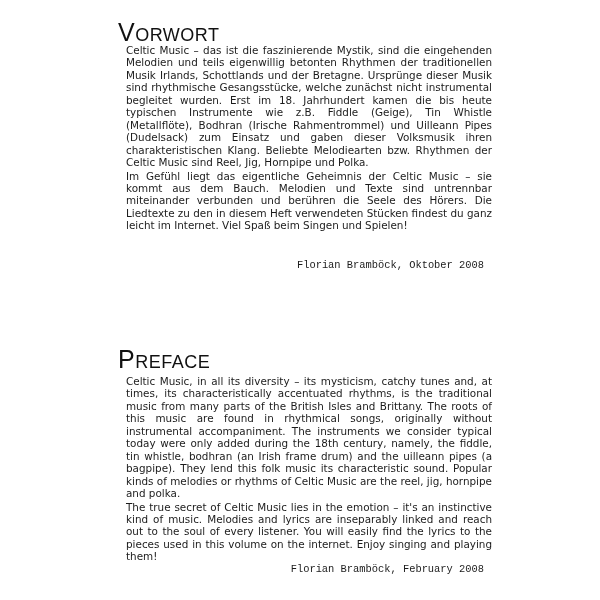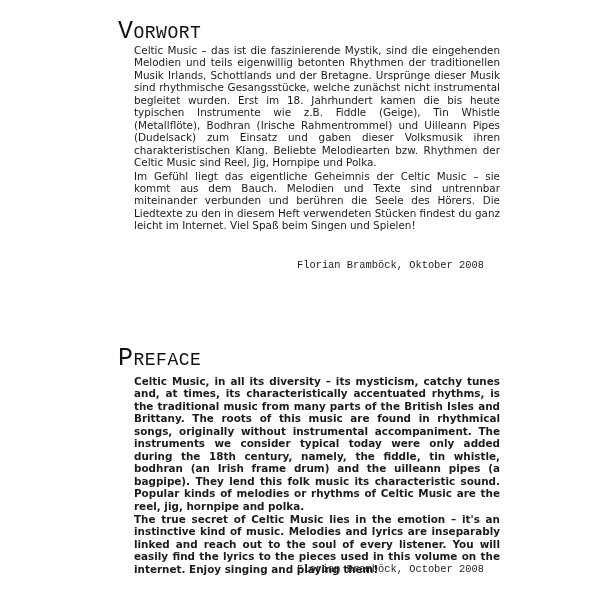--- a/index.html
+++ b/index.html
@@ -17,21 +17,21 @@
   }
   .content {
     position: absolute;
     left: 118px;
     top: 0;
     width: 366px;
   }
 
   
   .section-heading {
-    font-family: Liberation Mono, monospace;
+    font-family: Liberation Sans, sans-serif;
     font-weight: normal;
     color: #111111;
     letter-spacing: 0.5px;
     line-height: 1;
     margin: 0;
     white-space: nowrap;
   }
   .section-heading .cap {
     font-size: 25px;
   }
@@ -60,25 +60,25 @@
     font-family: Liberation Mono, monospace;
     font-size: 10.4px;
     line-height: 12.45px;
     color: #1b1b1b;
     text-align: right;
     margin: 0;
   }
 
   
   .heading-vorwort { position: absolute; left: 0; top: 14px; }
-  .block-vorwort   { position: absolute; left: 16px; top: 44px; width: 366px; }
+  .block-vorwort   { position: absolute; left: 8px; top: 44px; width: 366px; }
   .sig-vorwort     { position: absolute; left: 0; top: 259px; width: 366px; }
 
   .heading-preface { position: absolute; left: 0; top: 341px; }
-  .block-preface   { position: absolute; left: 16px; top: 375px; width: 366px; font-weight: bold; }
+  .block-preface   { position: absolute; left: 8px; top: 375px; width: 366px; }
   .sig-preface     { position: absolute; left: 0; top: 563px; width: 366px; }
 </style>
 </head>
 <body>
 
 <div class="page">
   <div class="content">
 
     <h1 class="section-heading heading-vorwort">
       <span class="cap">V</span><span class="rest">ORWORT</span>
@@ -96,17 +96,17 @@
     <h1 class="section-heading heading-preface">
       <span class="cap">P</span><span class="rest">REFACE</span>
     </h1>
 
     <div class="block-preface">
       <p class="body-par">Celtic Music, in all its diversity – its mysticism, catchy tunes and, at times, its characteristically accentuated rhythms, is the traditional music from many parts of the British Isles and Brittany. The roots of this music are found in rhythmical songs, originally without instrumental accompaniment. The instruments we consider typical today were only added during the 18th century, namely, the fiddle, tin whistle, bodhran (an Irish frame drum) and the uilleann pipes (a bagpipe). They lend this folk music its characteristic sound. Popular kinds of melodies or rhythms of Celtic Music are the reel, jig, hornpipe and polka.</p>
       <p class="body-par">The true secret of Celtic Music lies in the emotion – it's an instinctive kind of music. Melodies and lyrics are inseparably linked and reach out to the soul of every listener. You will easily find the lyrics to the pieces used in this volume on the internet. Enjoy singing and playing them!</p>
     </div>
 
     <div class="sig-preface">
-      <p class="signature">Florian Bramböck, October 2008</p>
+      <p class="signature">Florian Bramböck, February 2008</p>
     </div>
 
   </div>
 </div>
 
 </body></html>

